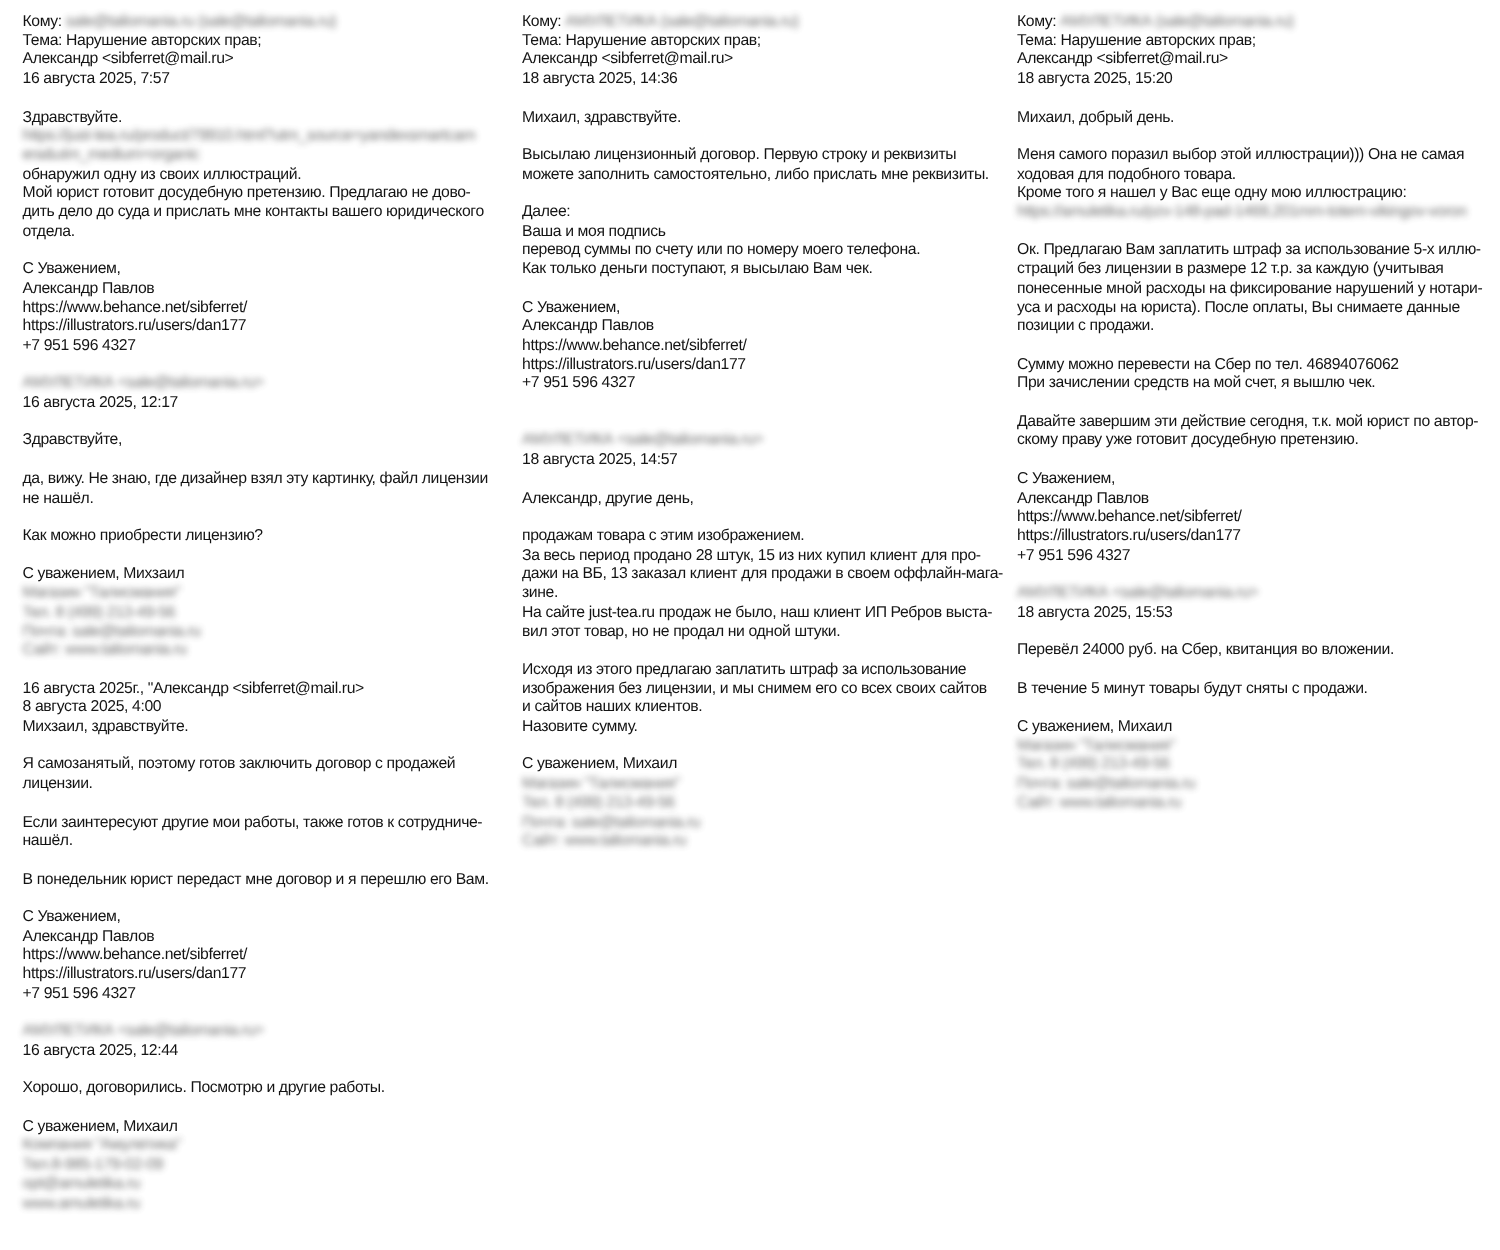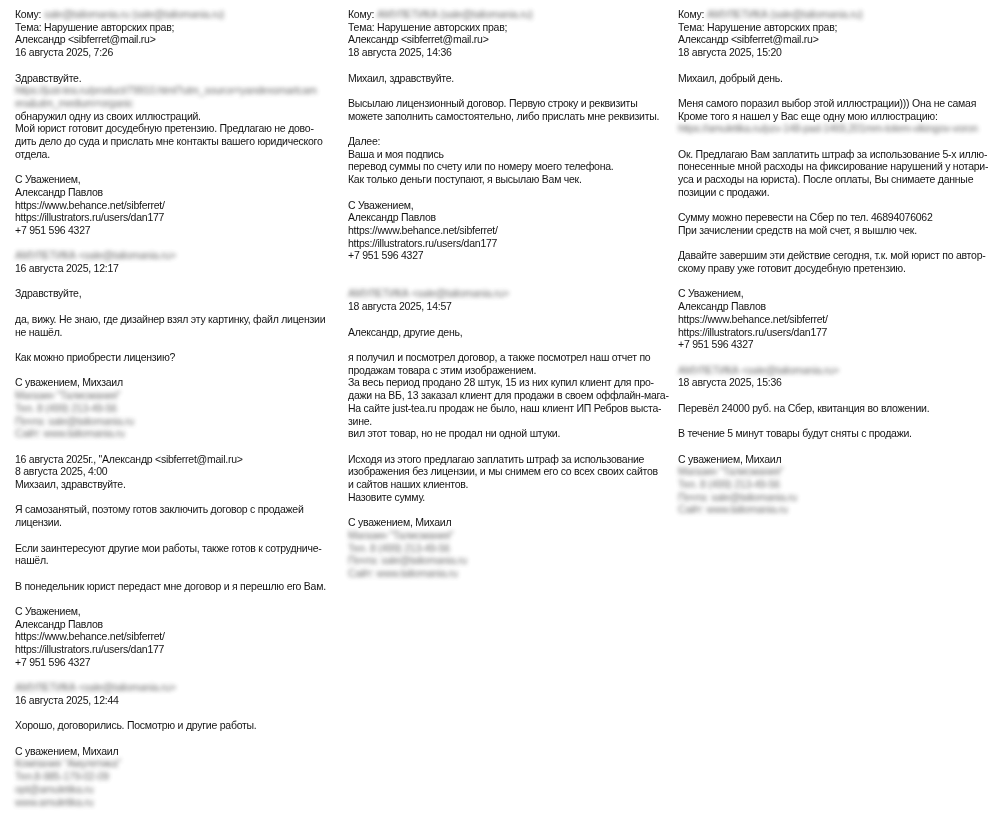--- a/index.html
+++ b/index.html
@@ -23,21 +23,21 @@
   }
 </style>
 </head>
 <body>
 
 <div id="columns">
     <div class="col col1">
       <div class="line"><span>Кому: </span><span class="redacted">sale@taliomania.ru (sale@taliomania.ru)</span></div>
       <div class="line"><span>Тема: Нарушение авторских прав;</span></div>
       <div class="line"><span>Александр &lt;sibferret@mail.ru&gt;</span></div>
-      <div class="line"><span>16 августа 2025, 7:26</span></div>
+      <div class="line"><span>16 августа 2025, 7:57</span></div>
       <div class="line">&nbsp;</div>
       <div class="line"><span>Здравствуйте.</span></div>
       <div class="line"><span class="redacted">https://just-tea.ru/product/79910.html?utm_source=yandexsmartcam</span></div>
       <div class="line"><span class="redacted">era&amp;utm_medium=organic</span></div>
       <div class="line"><span>обнаружил одну из своих иллюстраций.</span></div>
       <div class="line"><span>Мой юрист готовит досудебную претензию. Предлагаю не дово-</span></div>
       <div class="line"><span>дить дело до суда и прислать мне контакты вашего юридического</span></div>
       <div class="line"><span>отдела.</span></div>
       <div class="line">&nbsp;</div>
       <div class="line"><span>С Уважением,</span></div>
@@ -112,26 +112,25 @@
       <div class="line"><span>https://www.behance.net/sibferret/</span></div>
       <div class="line"><span>https://illustrators.ru/users/dan177</span></div>
       <div class="line"><span>+7 951 596 4327</span></div>
       <div class="line">&nbsp;</div>
       <div class="line">&nbsp;</div>
       <div class="line"><span class="redacted">АМУЛЕТИКА &lt;sale@taliomania.ru&gt;</span></div>
       <div class="line"><span>18 августа 2025, 14:57</span></div>
       <div class="line">&nbsp;</div>
       <div class="line"><span>Александр, другие день,</span></div>
       <div class="line">&nbsp;</div>
-      <div class="line"><span>я получил и посмотрел договор, а также посмотрел наш отчет по</span></div>
       <div class="line"><span>продажам товара с этим изображением.</span></div>
       <div class="line"><span>За весь период продано 28 штук, 15 из них купил клиент для про-</span></div>
       <div class="line"><span>дажи на ВБ, 13 заказал клиент для продажи в своем оффлайн-мага-</span></div>
+      <div class="line"><span>зине.</span></div>
       <div class="line"><span>На сайте just-tea.ru продаж не было, наш клиент ИП Ребров выста-</span></div>
-      <div class="line"><span>зине.</span></div>
       <div class="line"><span>вил этот товар, но не продал ни одной штуки.</span></div>
       <div class="line">&nbsp;</div>
       <div class="line"><span>Исходя из этого предлагаю заплатить штраф за использование</span></div>
       <div class="line"><span>изображения без лицензии, и мы снимем его со всех своих сайтов</span></div>
       <div class="line"><span>и сайтов наших клиентов.</span></div>
       <div class="line"><span>Назовите сумму.</span></div>
       <div class="line">&nbsp;</div>
       <div class="line"><span>С уважением, Михаил</span></div>
       <div class="line"><span class="redacted">Магазин "Талисмания"</span></div>
       <div class="line"><span class="redacted">Тел. 8 (499) 213-49-56</span></div>
@@ -140,42 +139,44 @@
     </div>
     <div class="col col3">
       <div class="line"><span>Кому: </span><span class="redacted">АМУЛЕТИКА (sale@taliomania.ru)</span></div>
       <div class="line"><span>Тема: Нарушение авторских прав;</span></div>
       <div class="line"><span>Александр &lt;sibferret@mail.ru&gt;</span></div>
       <div class="line"><span>18 августа 2025, 15:20</span></div>
       <div class="line">&nbsp;</div>
       <div class="line"><span>Михаил, добрый день.</span></div>
       <div class="line">&nbsp;</div>
       <div class="line"><span>Меня самого поразил выбор этой иллюстрации))) Она не самая</span></div>
+      <div class="line"><span>ходовая для подобного товара.</span></div>
       <div class="line"><span>Кроме того я нашел у Вас еще одну мою иллюстрацию:</span></div>
       <div class="line"><span class="redacted">https://amuletika.ru/pzv-148-pad-1469,201mm-totem-vikingov-voron</span></div>
       <div class="line">&nbsp;</div>
       <div class="line"><span>Ок. Предлагаю Вам заплатить штраф за использование 5-х иллю-</span></div>
+      <div class="line"><span>страций без лицензии в размере 12 т.р. за каждую (учитывая</span></div>
       <div class="line"><span>понесенные мной расходы на фиксирование нарушений у нотари-</span></div>
       <div class="line"><span>уса и расходы на юриста). После оплаты, Вы снимаете данные</span></div>
       <div class="line"><span>позиции с продажи.</span></div>
       <div class="line">&nbsp;</div>
       <div class="line"><span>Сумму можно перевести на Сбер по тел. 46894076062</span></div>
       <div class="line"><span>При зачислении средств на мой счет, я вышлю чек.</span></div>
       <div class="line">&nbsp;</div>
       <div class="line"><span>Давайте завершим эти действие сегодня, т.к. мой юрист по автор-</span></div>
       <div class="line"><span>скому праву уже готовит досудебную претензию.</span></div>
       <div class="line">&nbsp;</div>
       <div class="line"><span>С Уважением,</span></div>
       <div class="line"><span>Александр Павлов</span></div>
       <div class="line"><span>https://www.behance.net/sibferret/</span></div>
       <div class="line"><span>https://illustrators.ru/users/dan177</span></div>
       <div class="line"><span>+7 951 596 4327</span></div>
       <div class="line">&nbsp;</div>
       <div class="line"><span class="redacted">АМУЛЕТИКА &lt;sale@taliomania.ru&gt;</span></div>
-      <div class="line"><span>18 августа 2025, 15:36</span></div>
+      <div class="line"><span>18 августа 2025, 15:53</span></div>
       <div class="line">&nbsp;</div>
       <div class="line"><span>Перевёл 24000 руб. на Сбер, квитанция во вложении.</span></div>
       <div class="line">&nbsp;</div>
       <div class="line"><span>В течение 5 минут товары будут сняты с продажи.</span></div>
       <div class="line">&nbsp;</div>
       <div class="line"><span>С уважением, Михаил</span></div>
       <div class="line"><span class="redacted">Магазин "Талисмания"</span></div>
       <div class="line"><span class="redacted">Тел. 8 (499) 213-49-56</span></div>
       <div class="line"><span class="redacted">Почта: sale@taliomania.ru</span></div>
       <div class="line"><span class="redacted">Сайт: www.taliomania.ru</span></div>

